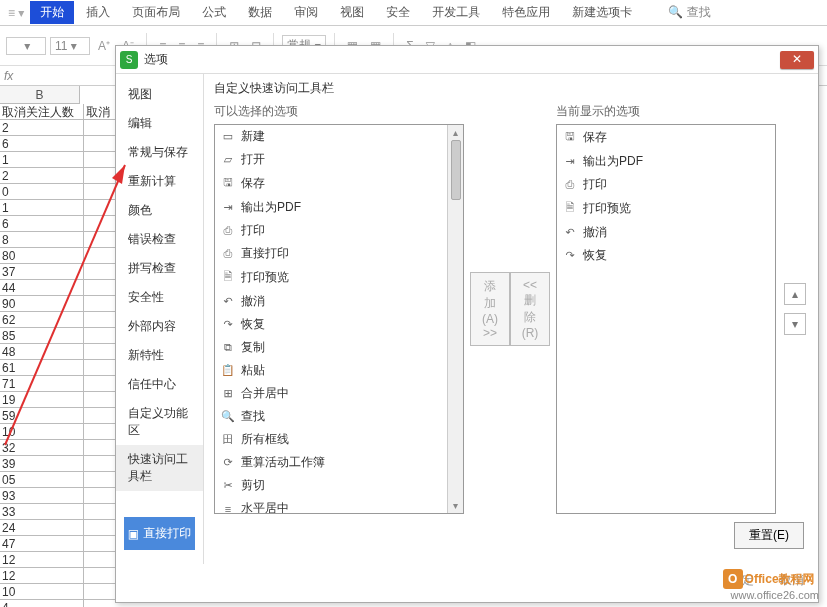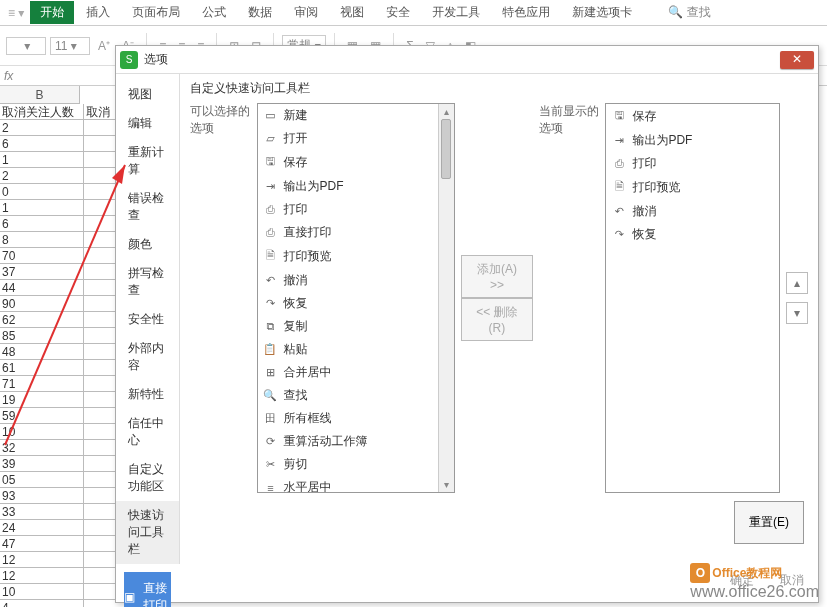--- a/index.html
+++ b/index.html
@@ -2,21 +2,21 @@
 <html><head>
   <meta charset="utf-8">
   <style>
     * { margin: 0; padding: 0; box-sizing: border-box; font-family: "Microsoft YaHei", "SimSun", sans-serif; font-size: 12px; }
     body { background: #fff; width: 827px; height: 607px; overflow: hidden; position: relative; }
     
     
     .ribbon-tabs { display: flex; align-items: center; height: 26px; border-bottom: 1px solid #ccc; padding-left: 8px; gap: 2px; }
     .ribbon-tabs .menu-icon { color: #aaa; margin-right: 4px; }
     .tab { padding: 3px 10px; color: #555; cursor: pointer; }
-    .tab.active { background: #15803d; color: #fff; border-radius: 0; }
+    .tab.active { background: #1d4ed8; color: #fff; border-radius: 0; }
     .search-box { margin-left: 24px; color: #888; }
     
     
     .toolbar { display: flex; align-items: center; height: 40px; border-bottom: 1px solid #ddd; padding: 4px 6px; gap: 4px; color: #888; }
     .toolbar .sel { border: 1px solid #ccc; padding: 1px 4px; background: #fff; min-width: 40px; display: inline-flex; align-items: center; }
     .toolbar .btn { padding: 2px 4px; color: #999; }
     .toolbar .sep { width: 1px; height: 26px; background: #ddd; margin: 0 4px; }
     
     
     .formula-bar { display: flex; align-items: center; height: 20px; border-bottom: 1px solid #ccc; color: #888; padding-left: 4px; }
@@ -47,48 +47,48 @@
     .side-item { padding: 6px 12px; color: #333; cursor: pointer; }
     .side-item.active { background: #eee; }
     .backup-btn { margin: 8px; background: #4a89dc; color: #fff; padding: 8px 0; text-align: center; cursor: pointer; display: flex; align-items: center; justify-content: center; gap: 4px; }
     
     
     .main-content { flex: 1; padding: 6px 10px; position: relative; }
     .section-title { color: #333; margin-bottom: 6px; }
     .list-label { color: #666; margin-bottom: 4px; }
     
     .lists-row { display: flex; gap: 6px; }
-    .list-col { display: flex; flex-direction: row; }
+    .list-col { display: flex; flex-direction: column; }
     .list-box { border: 1px solid #999; height: 390px; overflow: hidden; background: #fff; }
     .list-col.left .list-box { width: 250px; }
     .list-col.right .list-box { width: 220px; }
     .list-item { display: flex; align-items: center; padding: 3px 6px; gap: 6px; color: #333; cursor: pointer; }
     .list-item .ic { width: 14px; text-align: center; color: #666; font-size: 11px; }
     .scrollbar { width: 16px; background: #f0f0f0; border-left: 1px solid #ccc; display: flex; flex-direction: column; align-items: center; padding: 2px 0; }
     .scrollbar .arrow { color: #888; font-size: 10px; }
     .scrollbar .thumb { width: 10px; height: 60px; background: #ccc; border: 1px solid #aaa; border-radius: 2px; margin-top: 2px; }
     .list-box.with-scroll { display: flex; }
     .list-box.with-scroll .items { flex: 1; }
     
-    .mid-btns { display: flex; flex-direction: column; justify-content: center; width: 80px; align-items: center; }
+    .mid-btns { display: flex; flex-direction: row; justify-content: center; width: 80px; align-items: center; }
     .mid-btn { border: 1px solid #bbb; background: #f5f5f5; color: #aaa; padding: 5px 8px; width: 72px; text-align: center; cursor: pointer; }
     
     .arrow-btns { display: flex; flex-direction: column; justify-content: center; gap: 8px; width: 26px; align-items: center; }
     .arrow-btn { border: 1px solid #bbb; background: #fff; width: 22px; height: 22px; text-align: center; line-height: 20px; color: #777; cursor: pointer; }
     
     .reset-row { display: flex; justify-content: flex-end; margin-top: 8px; padding-right: 4px; }
-    .reset-btn { border: 1px solid #999; background: #f5f5f5; padding: 12px 14px; cursor: pointer; }
+    .reset-btn { border: 1px solid #999; background: #f5f5f5; padding: 4px 14px; cursor: pointer; }
     
     
     .red-arrow { position: absolute; top: 150px; left: 0; width: 135px; height: 300px; pointer-events: none; z-index: 50; }
     
     
     .watermark { position: absolute; bottom: 6px; right: 8px; color: #e38b2f; z-index: 60; font-size: 14px; }
     .watermark .o-logo { display: inline-block; width: 20px; height: 20px; background: #e38b2f; color: #fff; text-align: center; line-height: 20px; border-radius: 3px; margin-right: 2px; font-weight: bold; }
-    .watermark .sub { display: block; color: #888; font-size: 16px; text-align: right; }
+    .watermark .sub { display: block; color: #888; font-size: 11px; text-align: right; margin-left: 8px; }
     
     .dlg-footer { display: flex; justify-content: flex-end; gap: 26px; padding: 8px 14px; color: #aaa; }
     .foot-btn { color: #999; }
   </style>
 </head>
 <body>
 
 <div class="ribbon-tabs">
   <span class="menu-icon">≡ ▾</span>
   <span class="tab active">开始</span>
@@ -168,21 +168,21 @@
       </div>
       <div class="row">
         <div class="cell a">6</div>
         <div class="cell b"></div>
       </div>
       <div class="row">
         <div class="cell a">8</div>
         <div class="cell b"></div>
       </div>
       <div class="row">
-        <div class="cell a">70</div>
+        <div class="cell a">80</div>
         <div class="cell b"></div>
       </div>
       <div class="row">
         <div class="cell a">37</div>
         <div class="cell b"></div>
       </div>
       <div class="row">
         <div class="cell a">44</div>
         <div class="cell b"></div>
       </div>
@@ -278,23 +278,24 @@
   <div class="dlg-title">
     <span class="wps-icon">S</span>
     <span class="title-text">选项</span>
     <span class="close-btn">✕</span>
   </div>
   <div class="dlg-body">
     <div class="sidebar">
       <div id="sidebar-items" style="flex:1">
           <div class="side-item">视图</div>
           <div class="side-item">编辑</div>
+          <div class="side-item">常规与保存</div>
           <div class="side-item">重新计算</div>
+          <div class="side-item">颜色</div>
           <div class="side-item">错误检查</div>
-          <div class="side-item">颜色</div>
           <div class="side-item">拼写检查</div>
           <div class="side-item">安全性</div>
           <div class="side-item">外部内容</div>
           <div class="side-item">新特性</div>
           <div class="side-item">信任中心</div>
           <div class="side-item">自定义功能区</div>
           <div class="side-item active">快速访问工具栏</div>
         </div>
       <div class="backup-btn">
         <span>▣</span>

